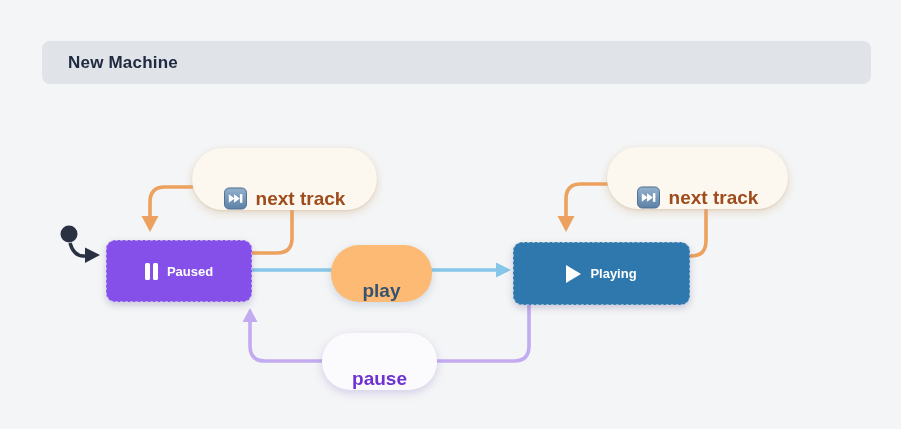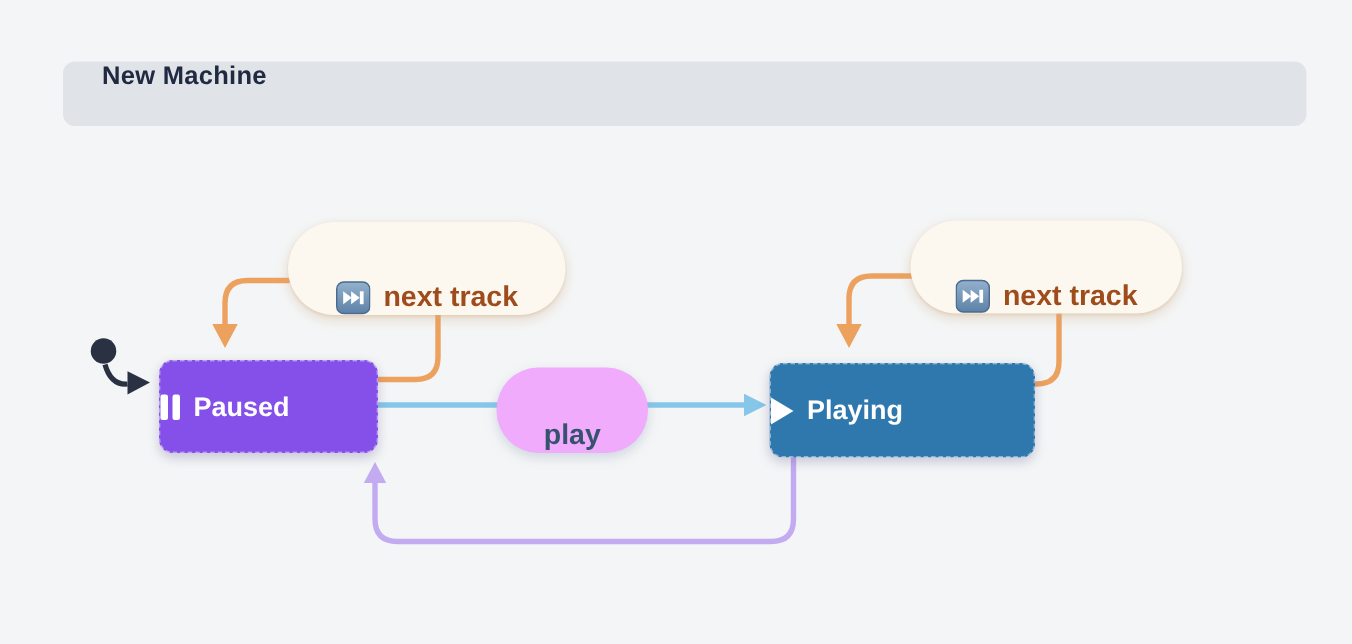--- a/index.html
+++ b/index.html
@@ -1,42 +1,42 @@
 <!DOCTYPE html>
 <html><head>
 <meta charset="utf-8">
 <style>
   html,body{margin:0;padding:0;background:#f4f5f6;font-family:"Liberation Sans",sans-serif;}
   .canvas{position:relative;width:901px;height:429px;background:#f4f5f6;overflow:hidden;}
 
   .header{position:absolute;left:42px;top:41px;width:829px;height:43px;
-    background:#e0e3e8;border-radius:8px;display:flex;align-items:flex-start;cursor:pointer;}
+    background:#e0e3e8;border-radius:8px;display:flex;align-items:center;cursor:pointer;}
   .header .title{margin-left:26px;font-size:17px;font-weight:700;color:#202a40;letter-spacing:.2px;}
 
   svg.edges{position:absolute;left:0;top:0;}
 
-  .state{position:absolute;display:flex;align-items:center;gap:9px;
-    border-radius:9px;color:#fff;font-size:18px;font-weight:700;cursor:pointer;
+  .state{position:absolute;display:flex;align-items:center;justify-content:center;gap:9px;
+    border-radius:9px;color:#fff;font-size:13px;font-weight:700;cursor:pointer;
     border:1px dashed rgba(255,255,255,.45);box-sizing:border-box;
     box-shadow:0 3px 7px rgba(90,85,140,.28);}
   .state-paused{left:106px;top:240px;width:146px;height:62px;background:#8450e9;}
   .state-playing{left:513px;top:242px;width:177px;height:63px;background:#2e78ad;}
 
   .pause-glyph{display:flex;gap:3px;}
   .pause-glyph i{display:block;width:5px;height:17px;background:#fff;border-radius:1.5px;}
   .play-glyph{width:0;height:0;border-left:15px solid #fff;border-top:9px solid transparent;
     border-bottom:9px solid transparent;}
 
   .event{position:absolute;display:flex;align-items:flex-end;justify-content:center;gap:9px;
     font-weight:700;cursor:pointer;box-sizing:border-box;}
   .event-cream{background:#fcf7ef;border-radius:31px;color:#9e4c1c;font-size:19px;
     box-shadow:0 3px 8px rgba(205,170,130,.38),0 1px 2px rgba(205,170,130,.3);}
   .event-nt-left{left:192px;top:148px;width:185px;height:62px;}
   .event-nt-right{left:607px;top:147px;width:181px;height:62px;}
-  .event-play{left:331px;top:245px;width:101px;height:57px;background:#f0abfc;border-radius:28px;
+  .event-play{left:331px;top:245px;width:101px;height:57px;background:#fdba74;border-radius:28px;
     color:#35536e;font-size:19px;box-shadow:0 3px 8px rgba(140,160,185,.35);}
   .event-pause{left:322px;top:333px;width:115px;height:57px;background:#fbfbfe;border-radius:28px;
     color:#6e32d2;font-size:19px;box-shadow:0 3px 8px rgba(150,135,205,.35);}
 </style>
 </head>
 <body>
 
 <div class="canvas">
 
   <div class="header">
@@ -100,20 +100,23 @@
       <polygon points="10.5,7.5 16.5,12 10.5,16.5" fill="#ffffff"></polygon>
       <rect x="16.6" y="7.5" width="2.6" height="9" fill="#ffffff"></rect>
     </svg>
     <span>next track</span>
   </div>
 
   <div class="event event-play">
     <span>play</span>
   </div>
 
+  <div class="event event-pause">
+    <span>pause</span>
+  </div>
 
   <div class="state state-paused">
     <span class="pause-glyph">
         <i></i>
         <i></i>
       </span>
     <span>Paused</span>
   </div>
 
   <div class="state state-playing">

